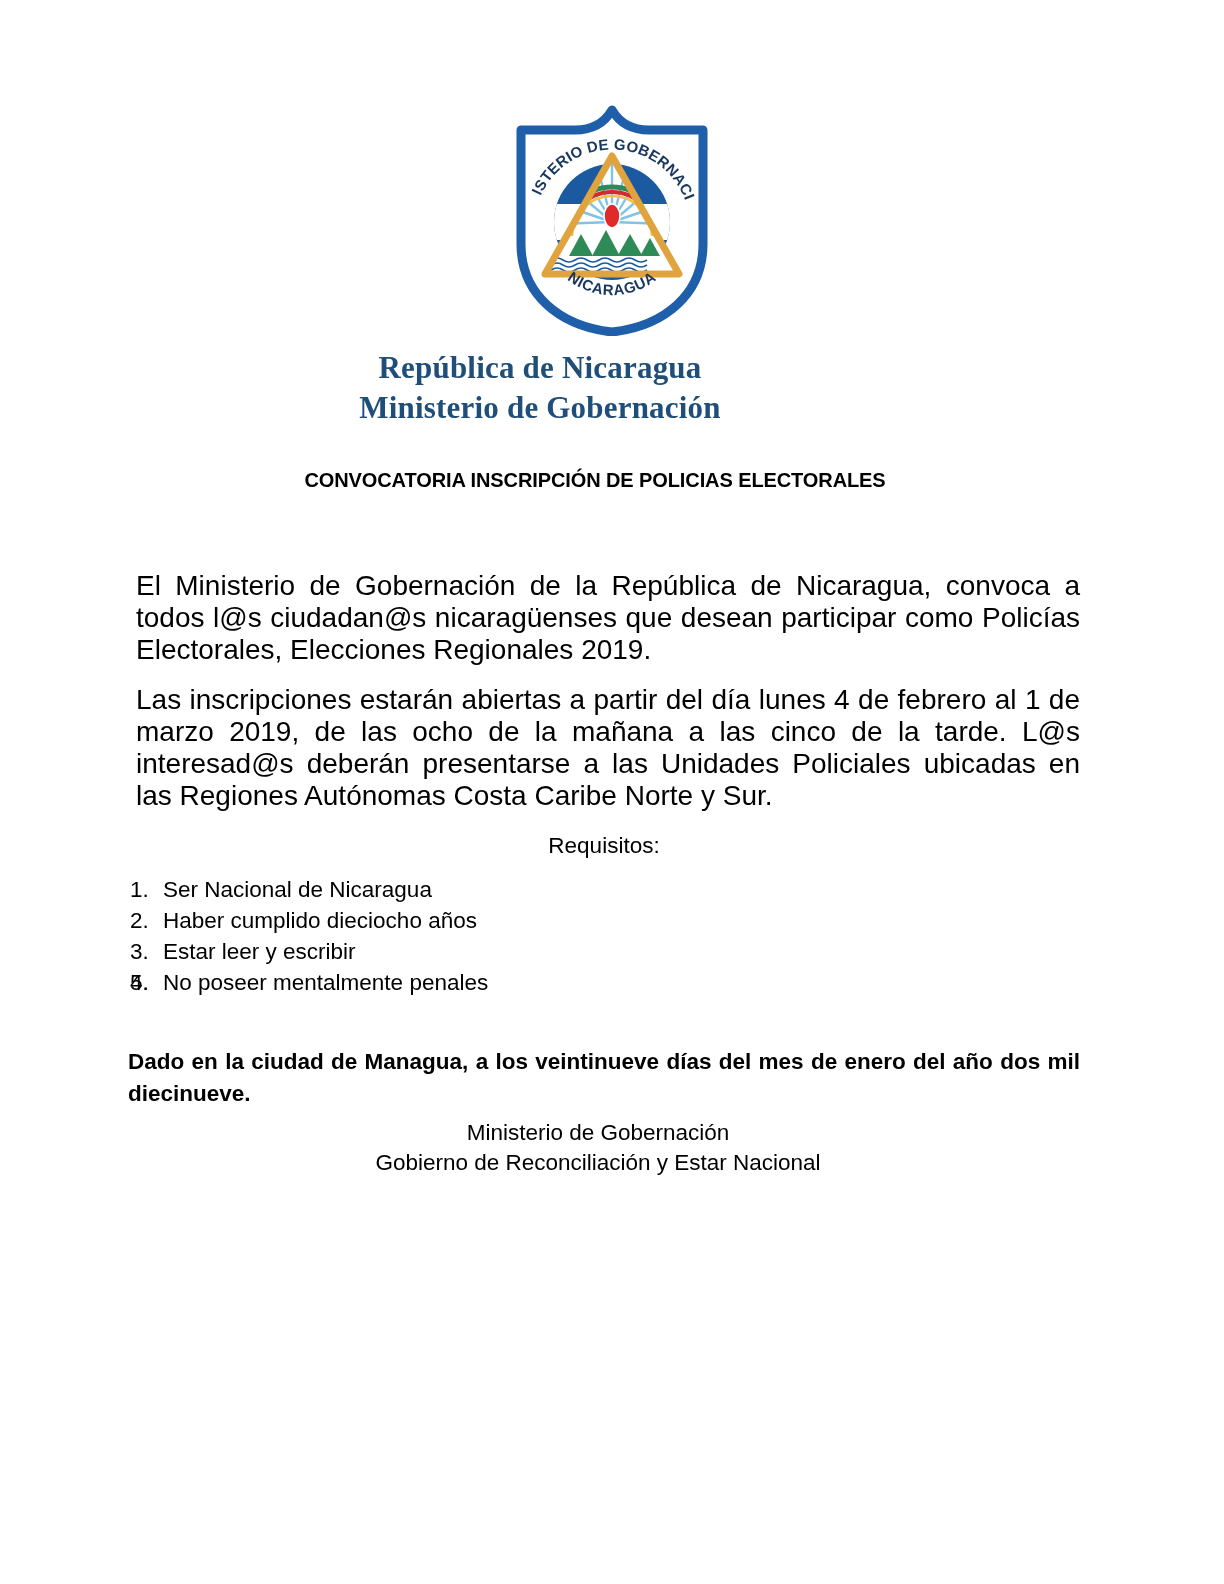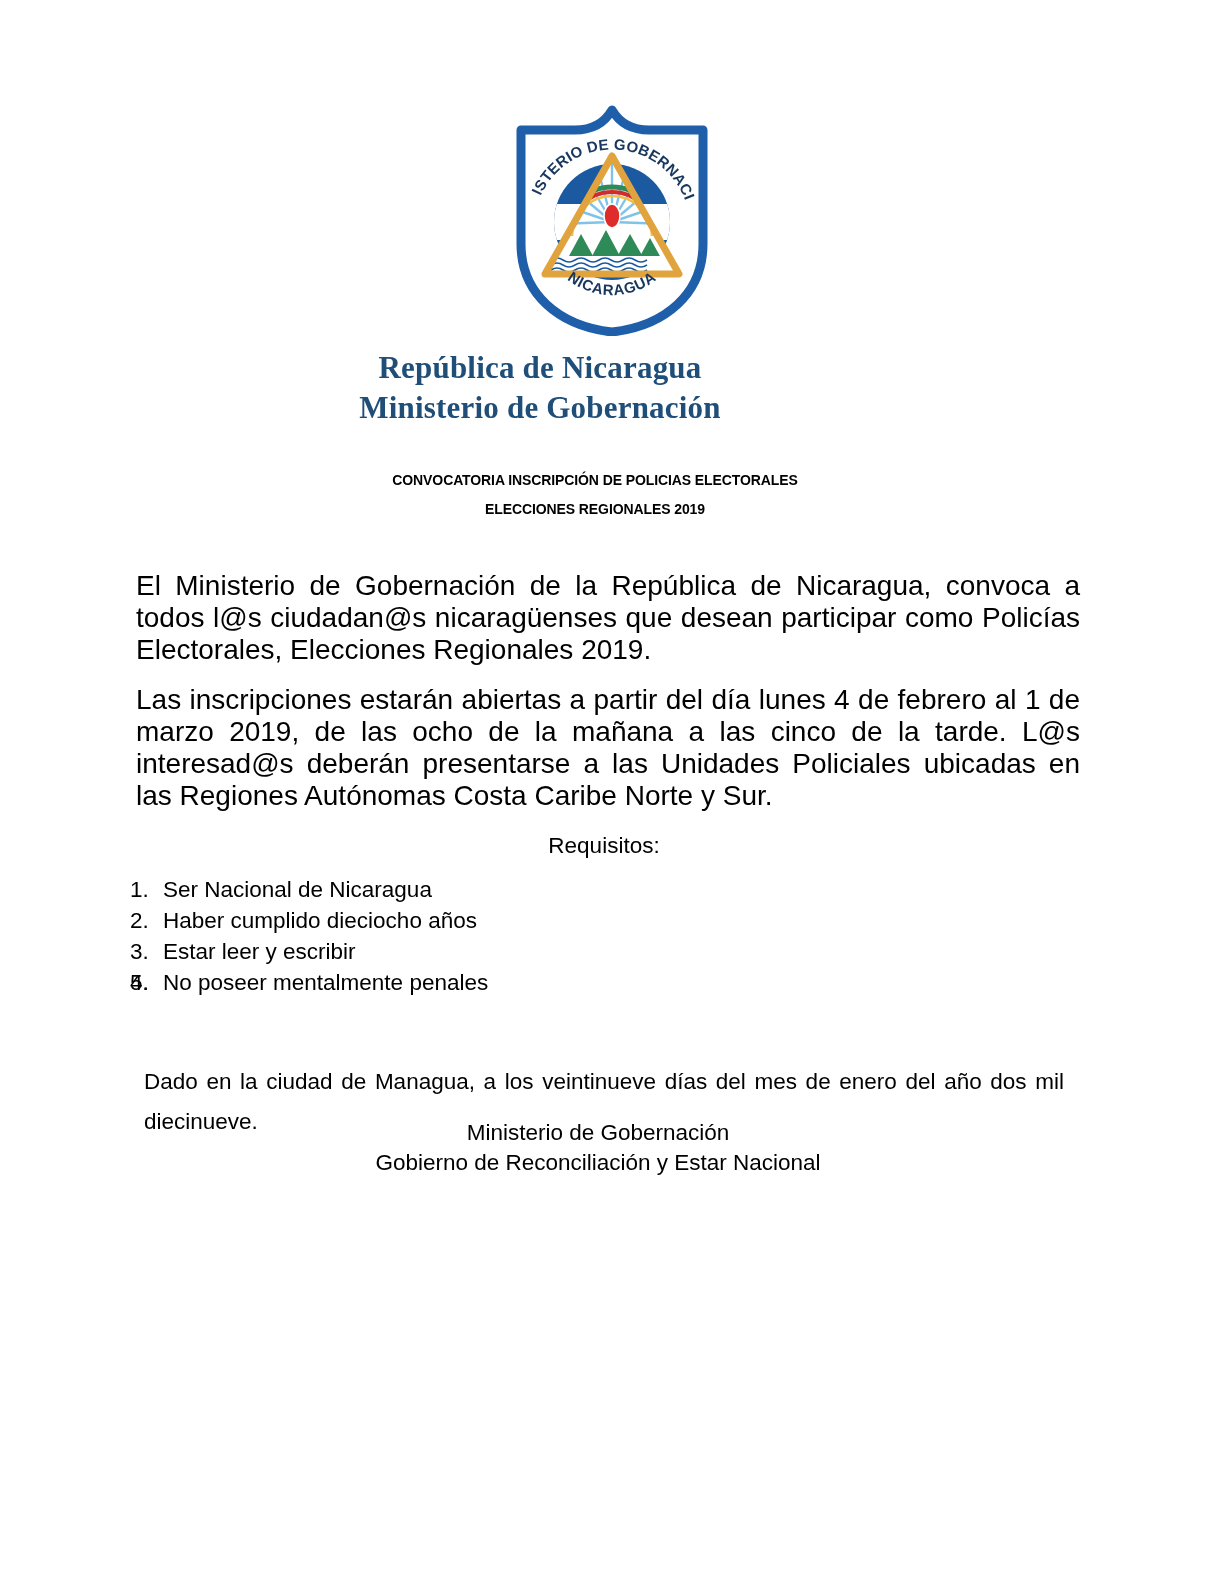--- a/index.html
+++ b/index.html
@@ -55,21 +55,21 @@
   .org-heading .line2 { display: block; }
 
   .doc-title {
     position: absolute;
     left: 0;
     top: 466px;
     width: 1190px;
     text-align: center;
     font-family: "Liberation Sans", sans-serif;
     font-weight: bold;
-    font-size: 14px;
+    font-size: 20px;
     line-height: 29px;
     color: #000000;
     letter-spacing: -0.1px;
   }
   .doc-title .line2 { display: block; }
 
   
   .body-block {
     position: absolute;
     left: 128px;
@@ -110,24 +110,25 @@
     left: 2px;
     top: 0;
     width: 30px;
     text-align: left;
   }
 
   .spacer-block { height: 48px; }
 
   .closing {
     font-size: 22.5px;
-    line-height: 40px;
+    line-height: 32px;
     text-align: justify;
     text-justify: inter-word;
-    margin: 16px;
+    margin: 0;
+    font-weight: bold;
   }
 
   
   .signature {
     position: absolute;
     left: 0;
     top: 1118px;
     width: 1196px;
     text-align: center;
     font-size: 22.5px;
@@ -221,21 +222,20 @@
     </div>
   </div>
 
   <div class="org-heading">
     <span>República de Nicaragua</span>
     <span class="line2">Ministerio de Gobernación</span>
   </div>
 
   <div class="doc-title">
     <span>CONVOCATORIA INSCRIPCIÓN DE POLICIAS ELECTORALES</span>
-    <span class="line2">ELECCIONES REGIONALES 2019</span>
   </div>
 
   <div class="body-block">
 
     <p class="para">El Ministerio de Gobernación de la República de Nicaragua, convoca a todos l@s ciudadan@s nicaragüenses que desean participar como Policías Electorales, Elecciones Regionales 2019.</p>
 
     <p class="para">Las inscripciones estarán abiertas a partir del día lunes 4 de febrero al 1 de marzo 2019, de las ocho de la mañana a las cinco de la tarde. L@s interesad@s deberán presentarse a las Unidades Policiales ubicadas en las Regiones Autónomas Costa Caribe Norte y Sur.</p>
 
     <p class="para-requisitos">Requisitos:</p>
 

